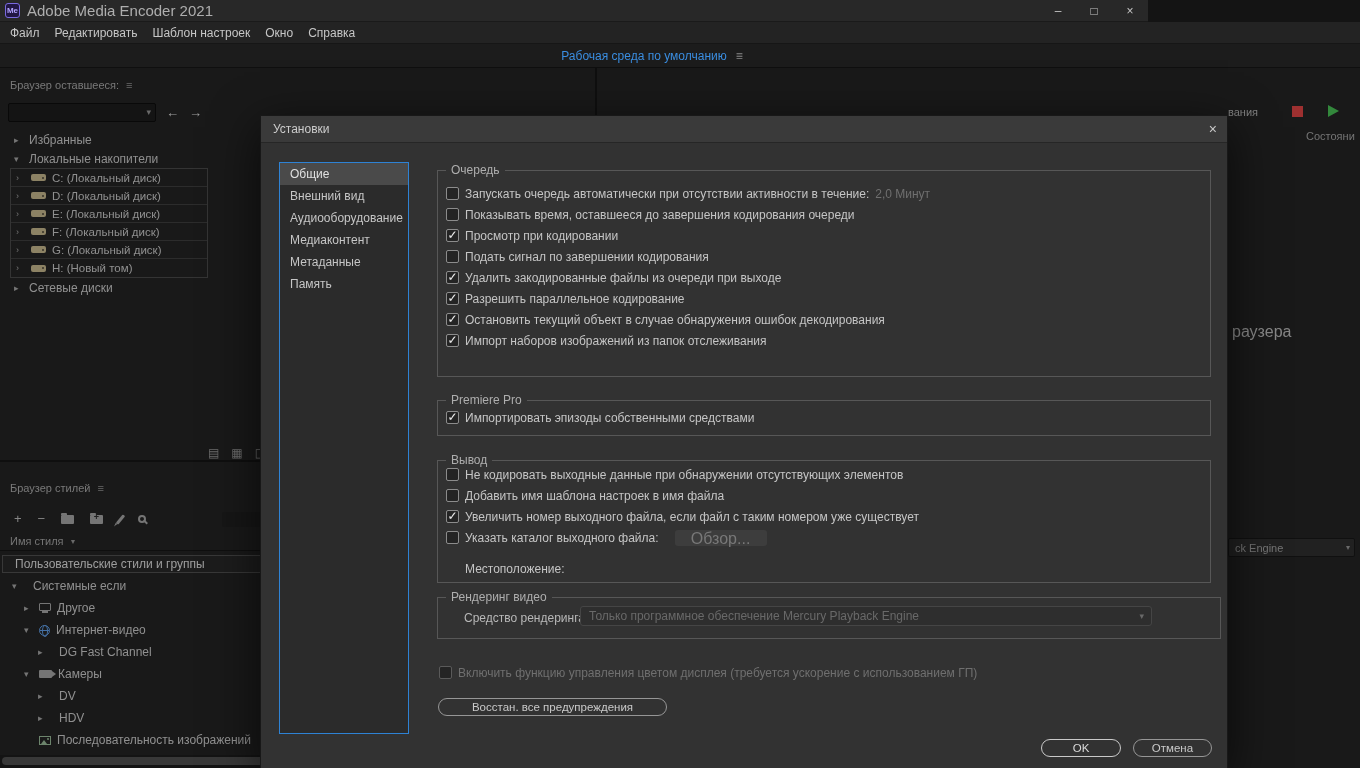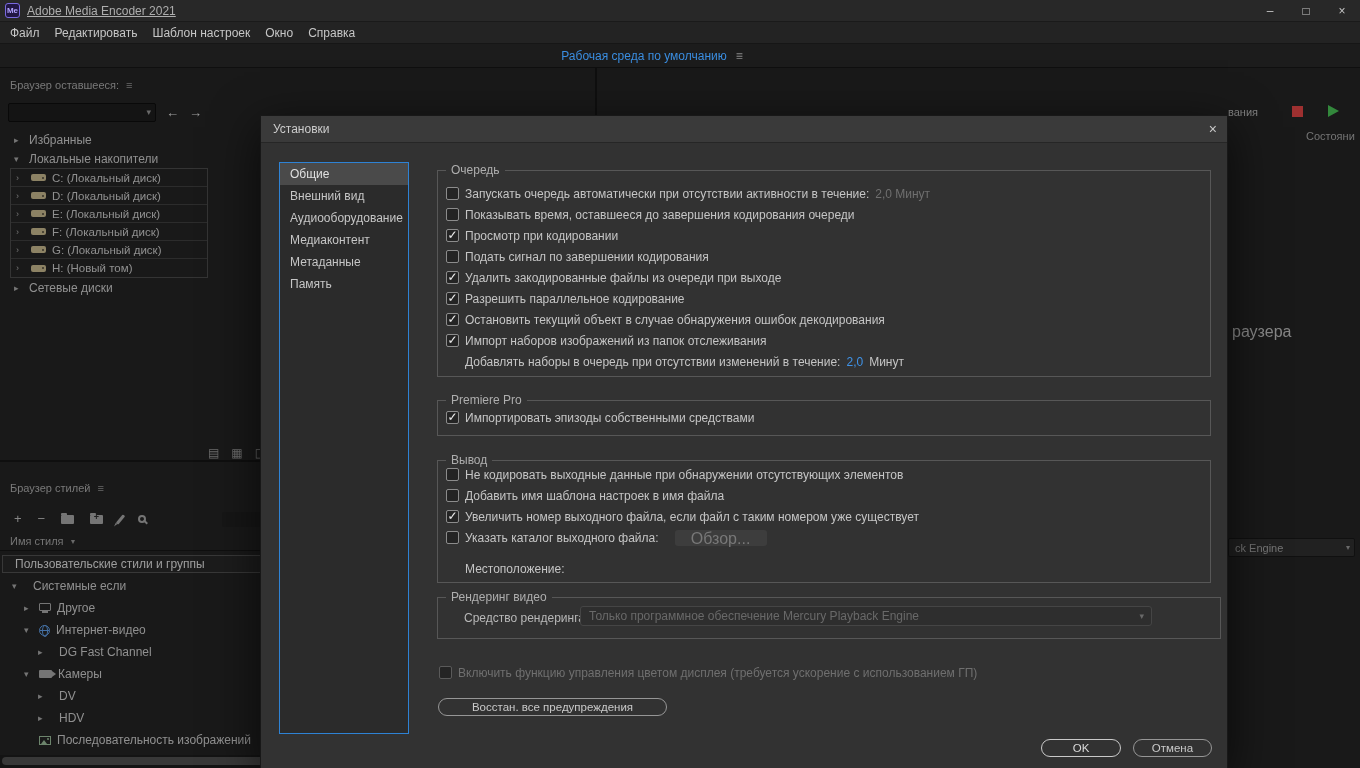--- a/index.html
+++ b/index.html
@@ -1,22 +1,22 @@
 <!DOCTYPE html>
 <html><head>
 <meta charset="utf-8">
 <style>
   * { margin:0; padding:0; box-sizing:border-box; }
   html,body { width:1360px; height:768px; overflow:hidden; }
   body { position:relative; background:#141414; font-family:"Liberation Sans", sans-serif; color:#c8c8c8; }
 
   
-  .titlebar { position:absolute; top:0; left:0; width:1360px; height:22px; background:#282828; border-bottom:1px solid #1a1a1a; display:flex; align-items:center; z-index:3; }
+  .titlebar { position:absolute; top:0; left:0; width:1148px; height:22px; background:#282828; border-bottom:1px solid #1a1a1a; display:flex; align-items:center; z-index:3; }
   .logo { width:15px; height:15px; margin:0 7px 0 5px; background:#221744; border:1px solid #7a6ae0; border-radius:3px; color:#b4a6ff; font-size:8px; font-weight:bold; display:flex; align-items:center; justify-content:center; }
-  .title-text { font-size:12px; color:#aeaeae;text-decoration:underline; }
+  .title-text { font-size:15px; color:#aeaeae; }
   .win-controls { margin-left:auto; display:flex; height:22px; }
   .win-btn { width:36px; height:22px; display:flex; align-items:center; justify-content:center; color:#c4c4c4; font-size:12px; }
 
   
   .menubar { position:absolute; top:22px; left:0; width:1360px; height:22px; background:#232323; border-bottom:1px solid #161616; display:flex; align-items:center; padding-left:10px; z-index:3; }
   .menu-item { font-size:12px; color:#c6c6c6; padding:0 11px 0 0; margin-right:4px; }
 
   
   .wsbar { position:absolute; top:44px; left:0; width:1360px; height:24px; background:#1c1c1c; border-bottom:1px solid #0f0f0f; display:flex; align-items:center; justify-content:center; z-index:3; }
   .ws-inner { display:flex; align-items:center; gap:9px; transform:translateX(-28px); }
@@ -358,25 +358,20 @@
         <span>Разрешить параллельное кодирование</span>
       </div>
       <div class="crow">
         <span class="cb on"></span>
         <span>Остановить текущий объект в случае обнаружения ошибок декодирования</span>
       </div>
       <div class="crow">
         <span class="cb on"></span>
         <span>Импорт наборов изображений из папок отслеживания</span>
       </div>
-      <div class="crow indent">
-        <span>Добавлять наборы в очередь при отсутствии изменений в течение:</span>
-        <span class="blue">2,0</span>
-        <span>Минут</span>
-      </div>
     </div>
   </div>
 
   <div class="grp grp-prem">
     <span class="grp-legend">Premiere Pro</span>
     <div class="gb-prem">
       <div class="crow">
         <span class="cb on"></span>
         <span>Импортировать эпизоды собственными средствами</span>
       </div>

